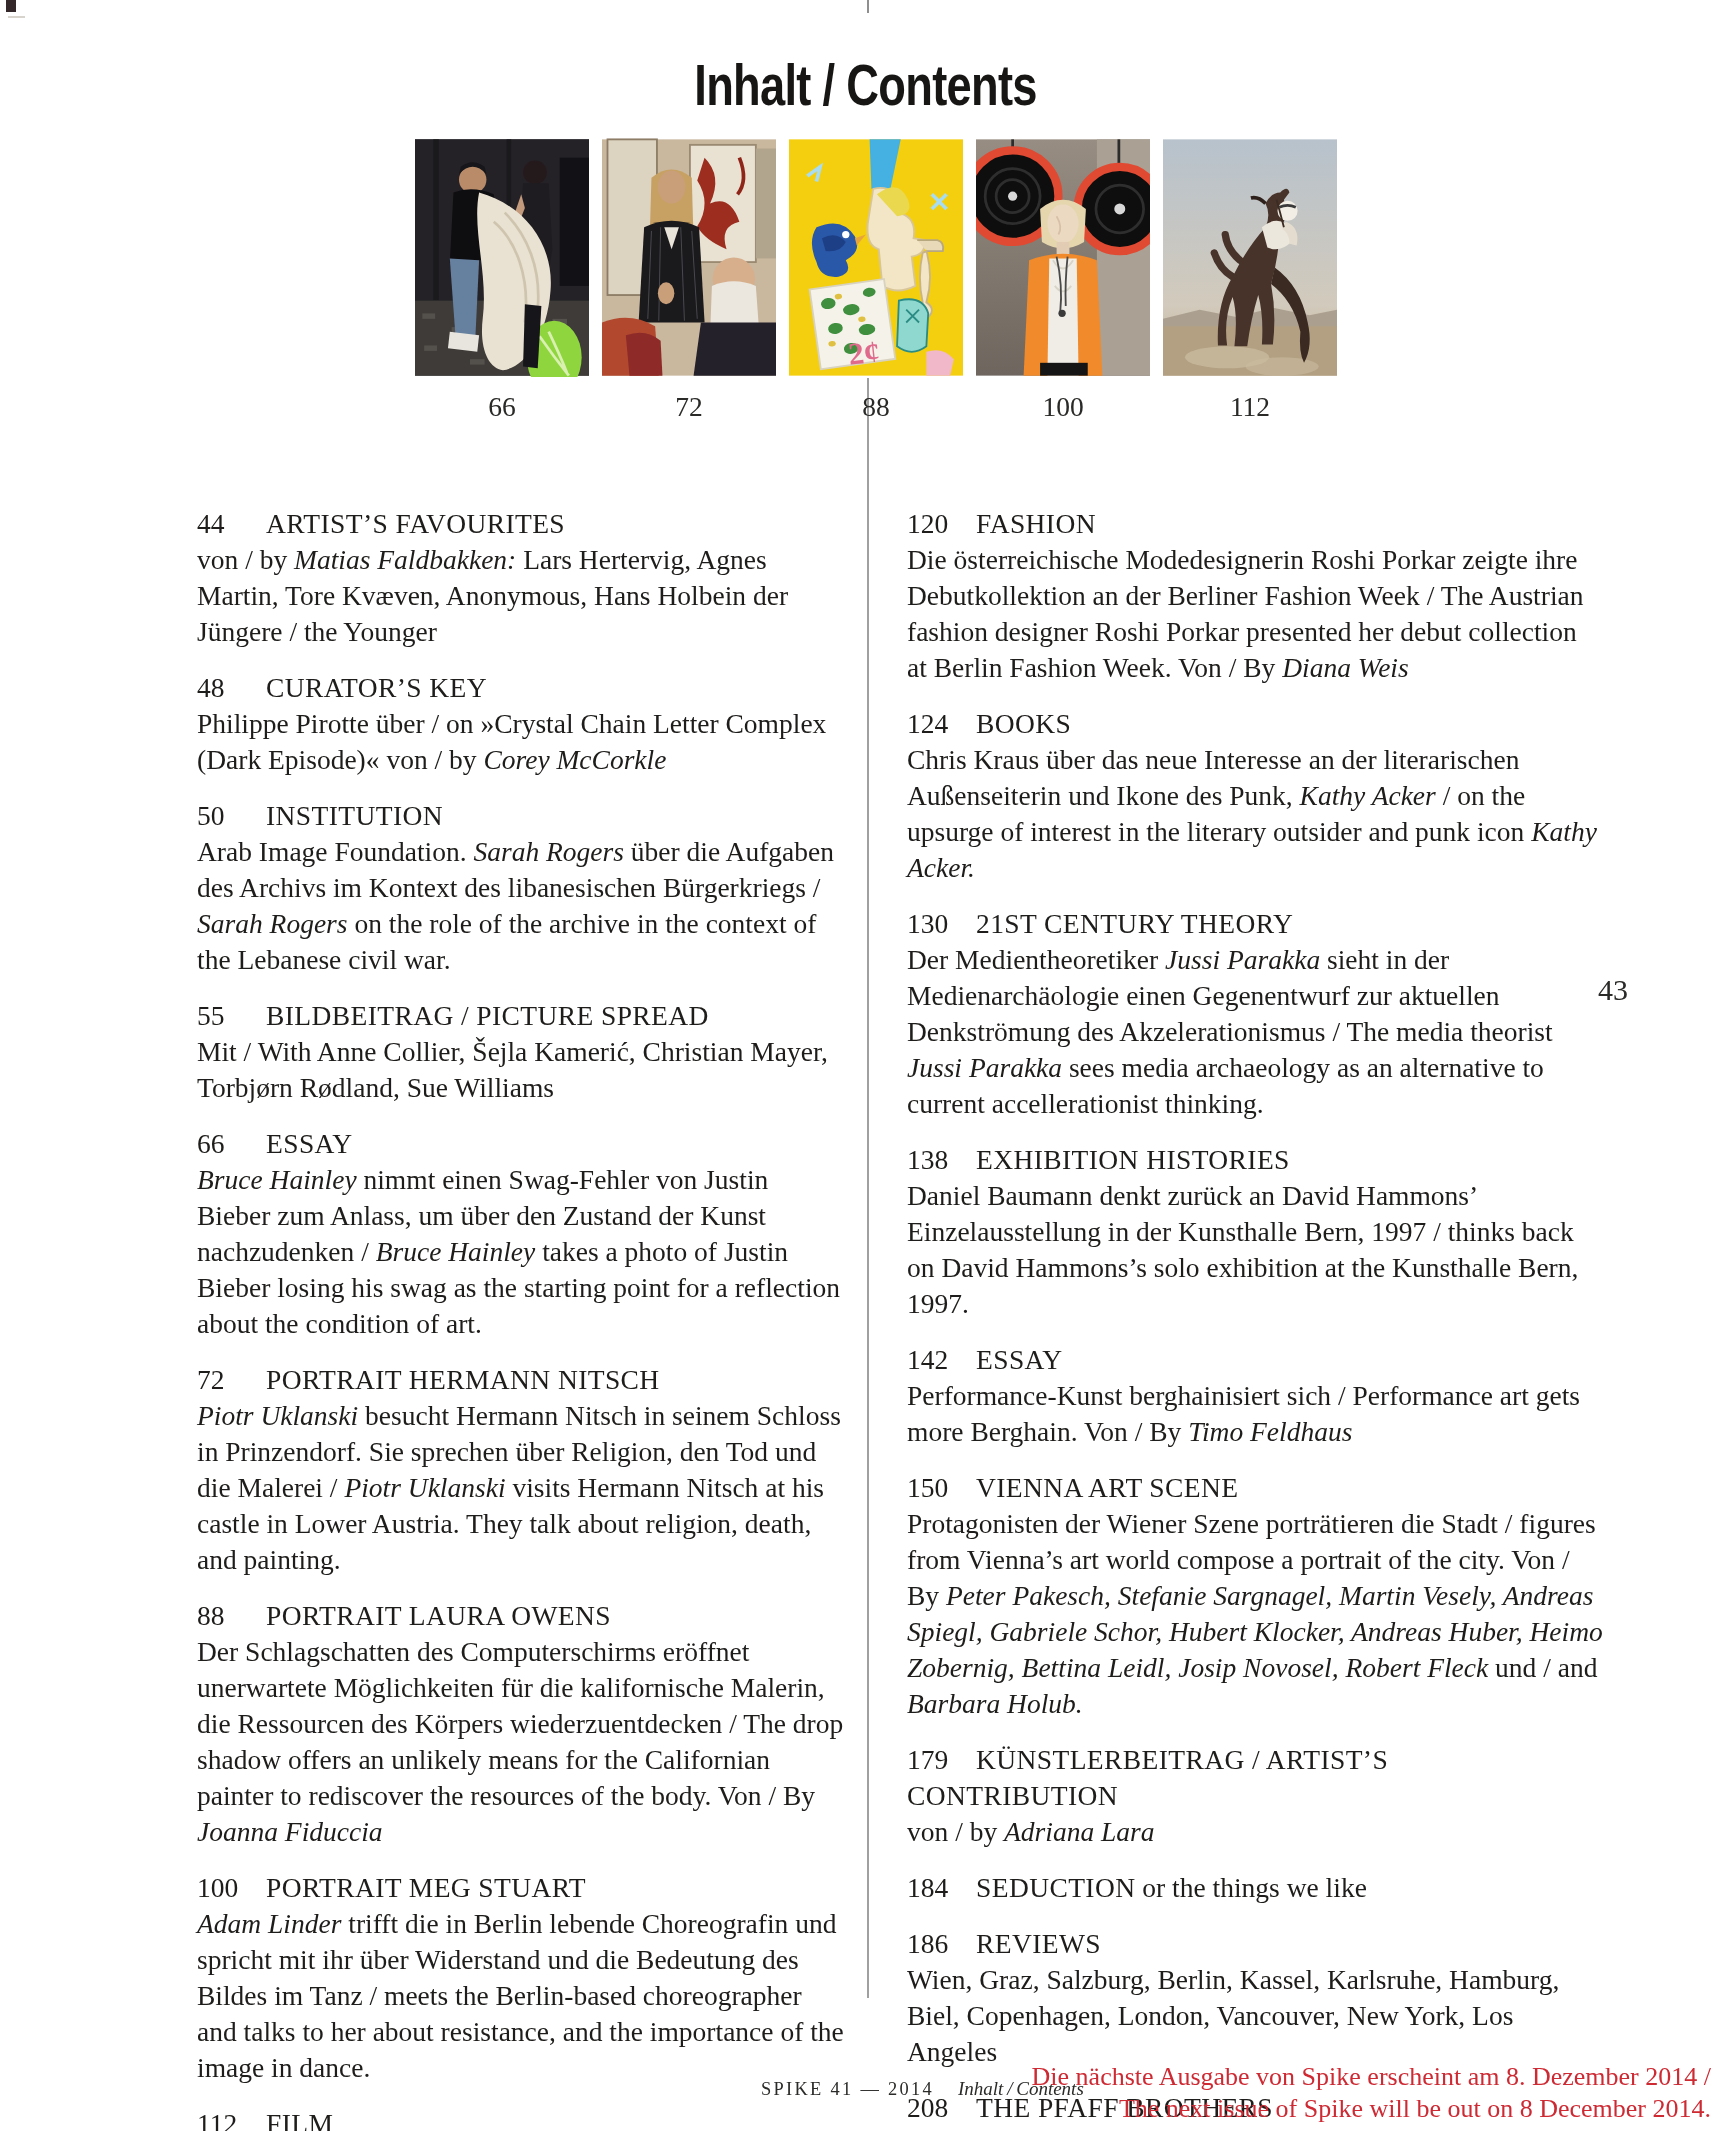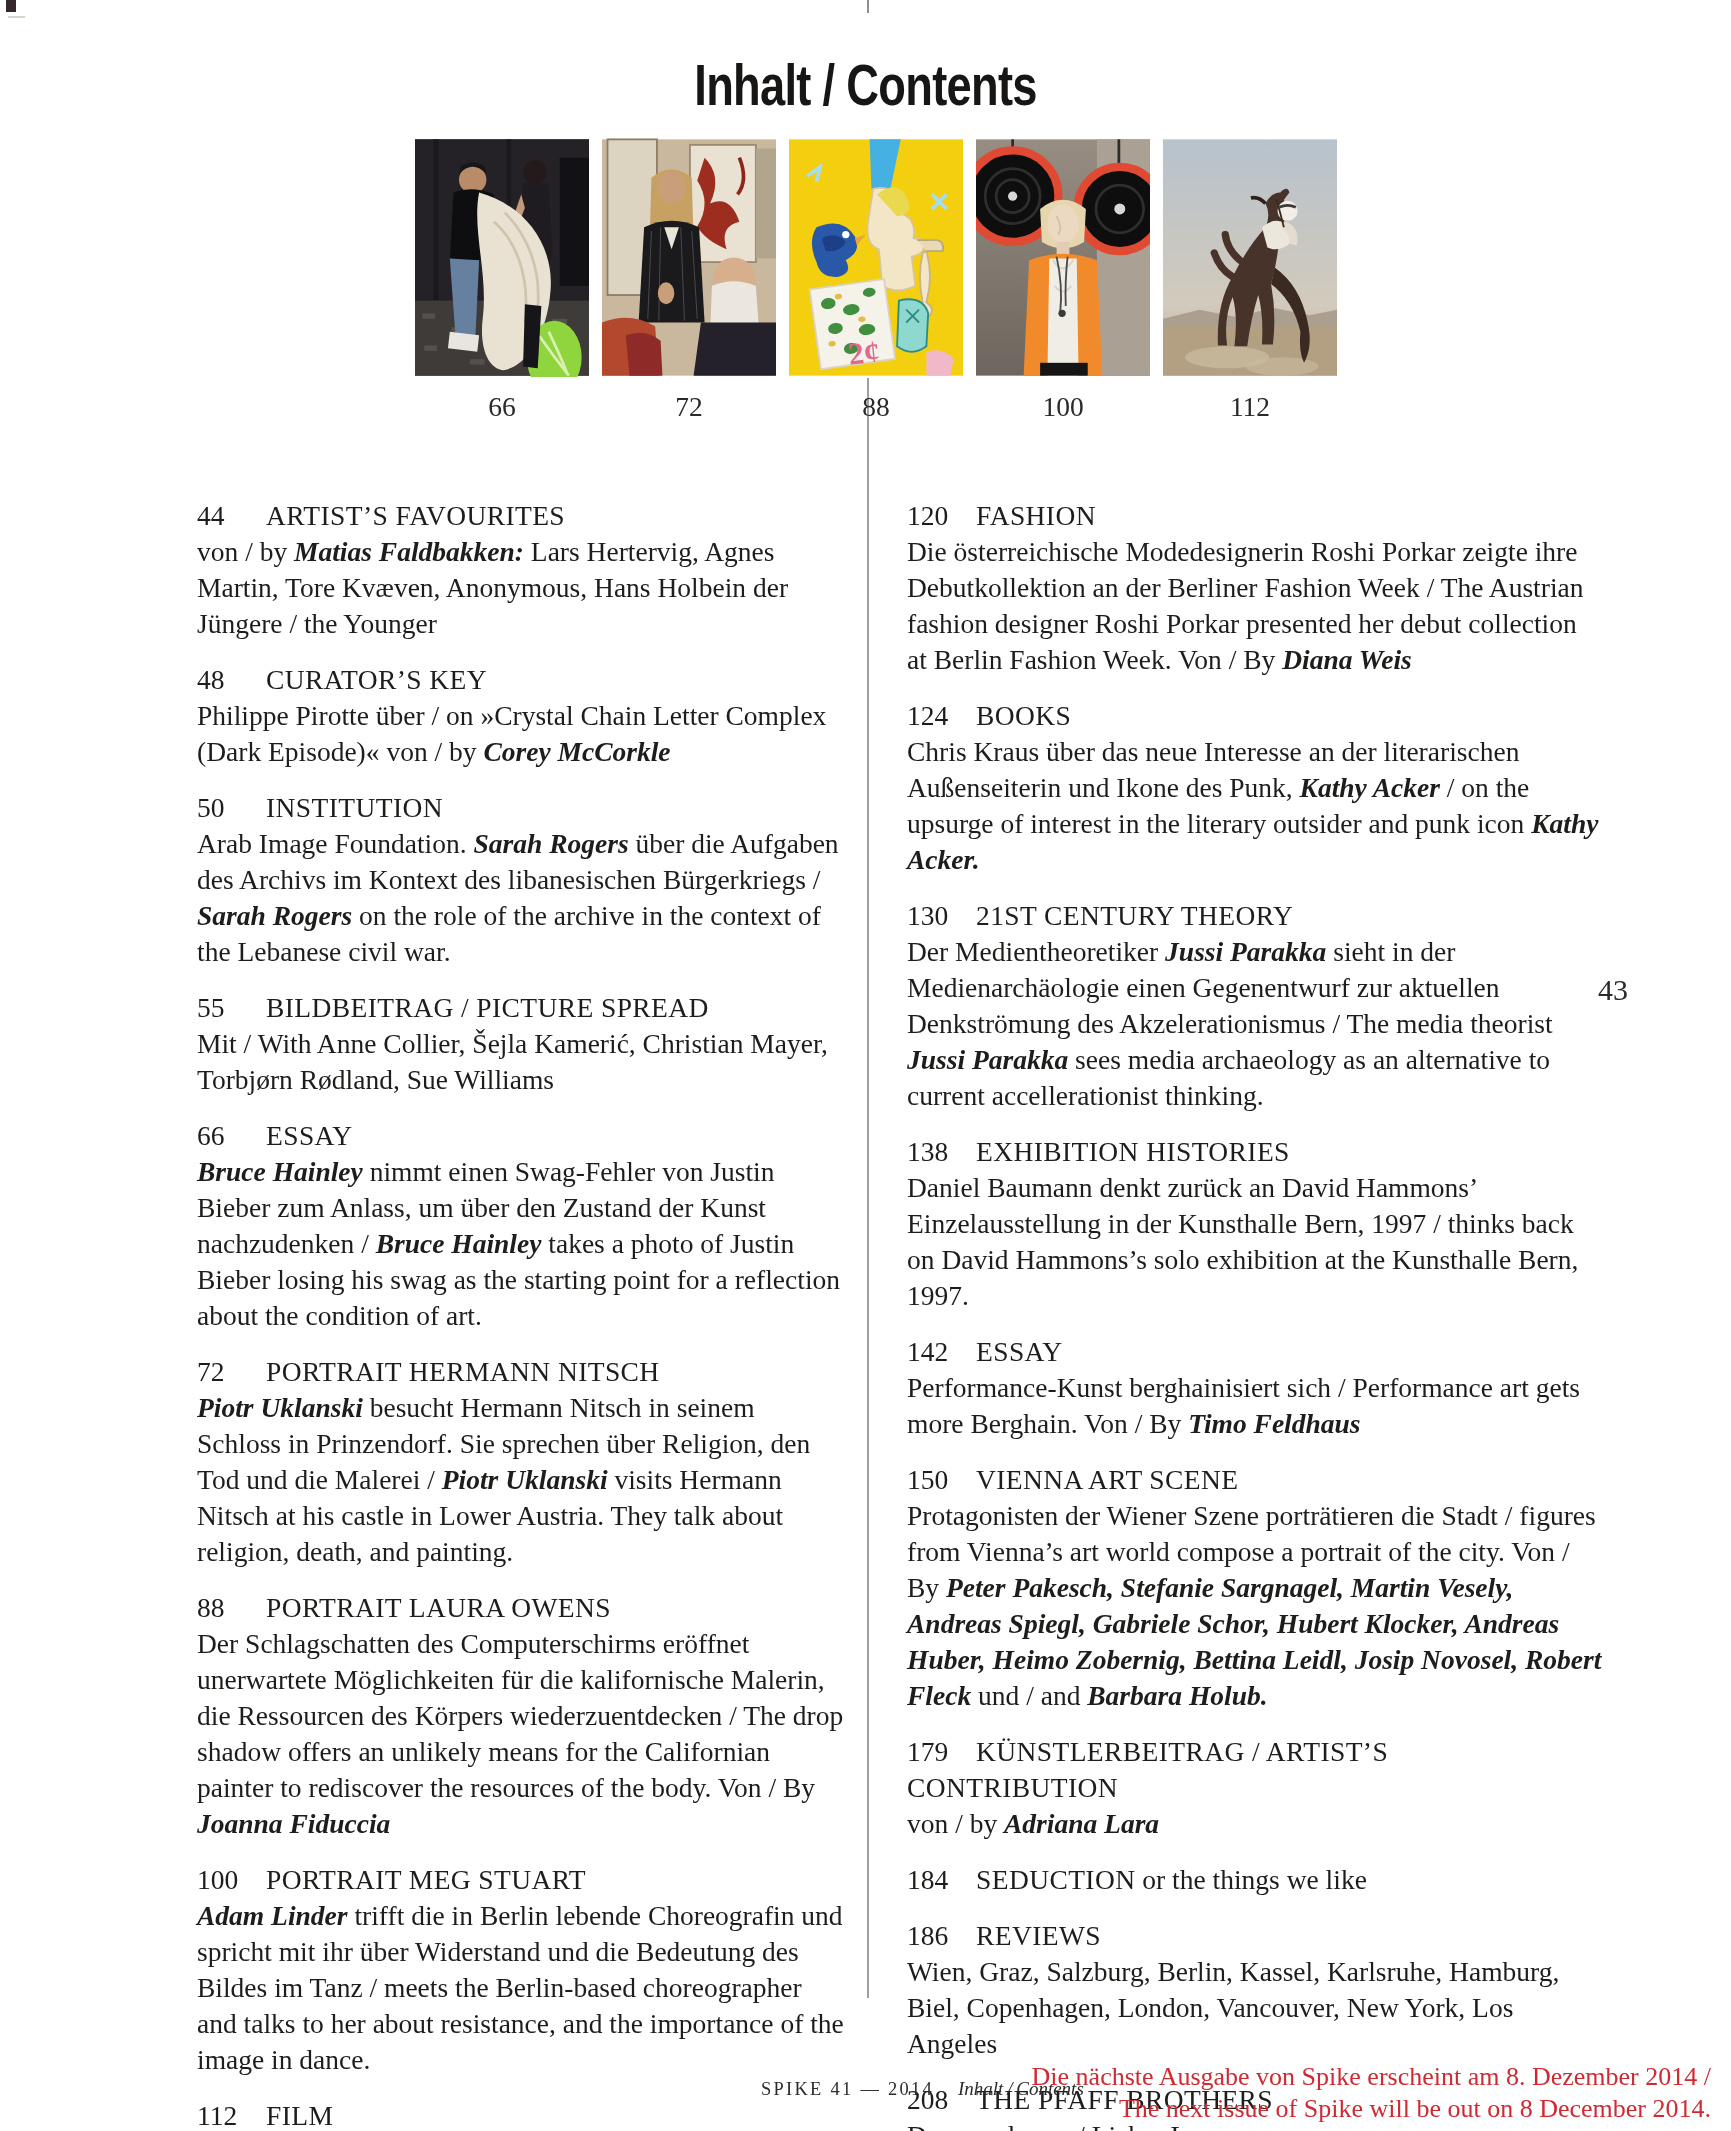--- a/index.html
+++ b/index.html
@@ -27,24 +27,24 @@
   .thumbs { position:absolute; left:415px; top:138px; width:924px; display:flex; gap:13px; }
   .thumb-fig { width:174px; display:flex; flex-direction:column; align-items:center; }
   .thumb-art { width:174px; height:239px; display:block; }
   .thumb-caption { margin-top:13.8px; font-size:27.5px; color:#2a2a28; }
 
   
   .col { position:absolute; top:498px; font-size:27.5px; line-height:36px; }
   .col-left  { left:197px; width:647px; }
   .col-right { left:907px; width:696px; }
   .entry { margin:0 0 20px 0; }
-  .entry-head { letter-spacing:0.4px; }
+  .entry-head { letter-spacing:0.4px;margin-top:8px; }
   .num { display:inline-block; width:69px; letter-spacing:0; }
   .entry-suffix { letter-spacing:0; }
-  .entry-body .it { font-style:italic;font-weight:bold; }
+  .entry-body .it { font-style:italic; }
 
   
   .folio { position:absolute; left:1598px; top:973px; font-size:30px; color:#2a2a28; }
 
   
   .footer-left { position:absolute; left:761px; top:2078px; display:flex; gap:24px; align-items:flex-end; }
   .footer-issue { font-size:18.4px; letter-spacing:2.3px; color:#2b2b29; }
   .footer-section { font-size:19px; font-style:italic; color:#2b2b29; }
   .footer-right { position:absolute; right:20px; top:2061px; text-align:right; font-size:26px; line-height:32px; }
 </style>

